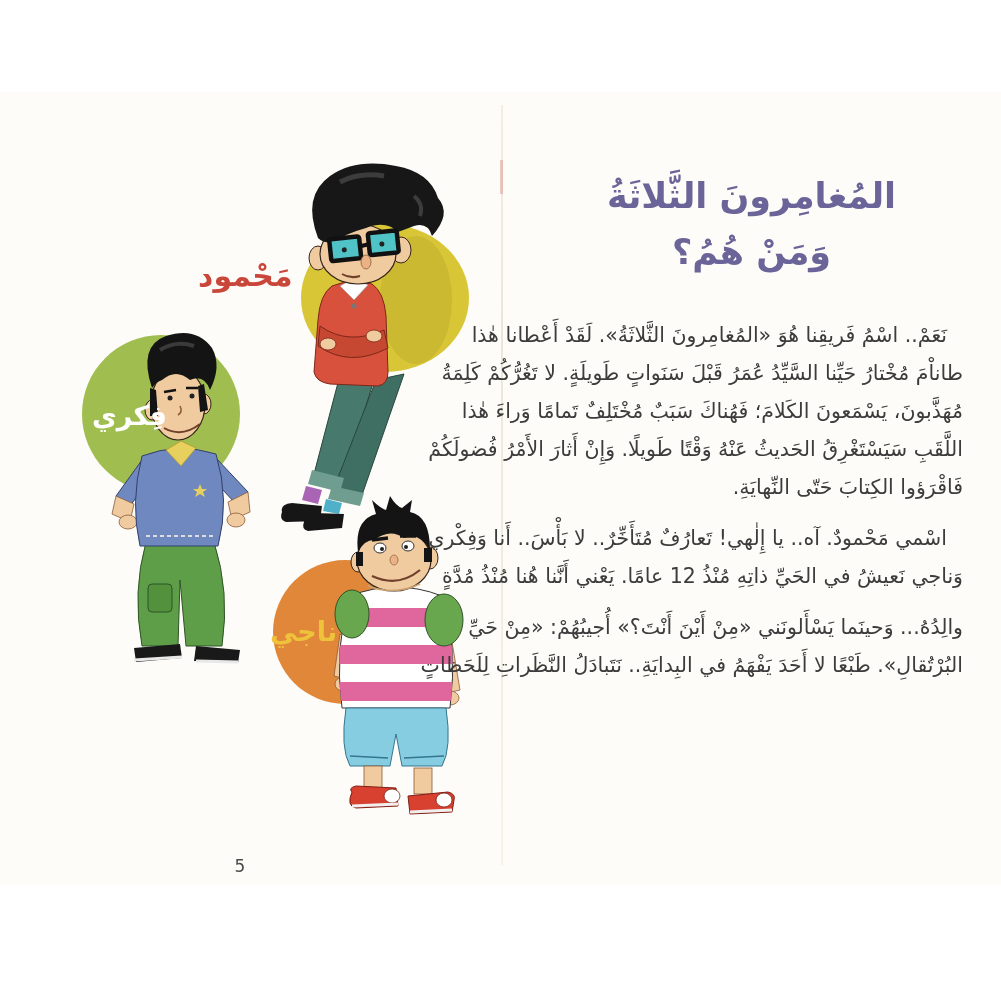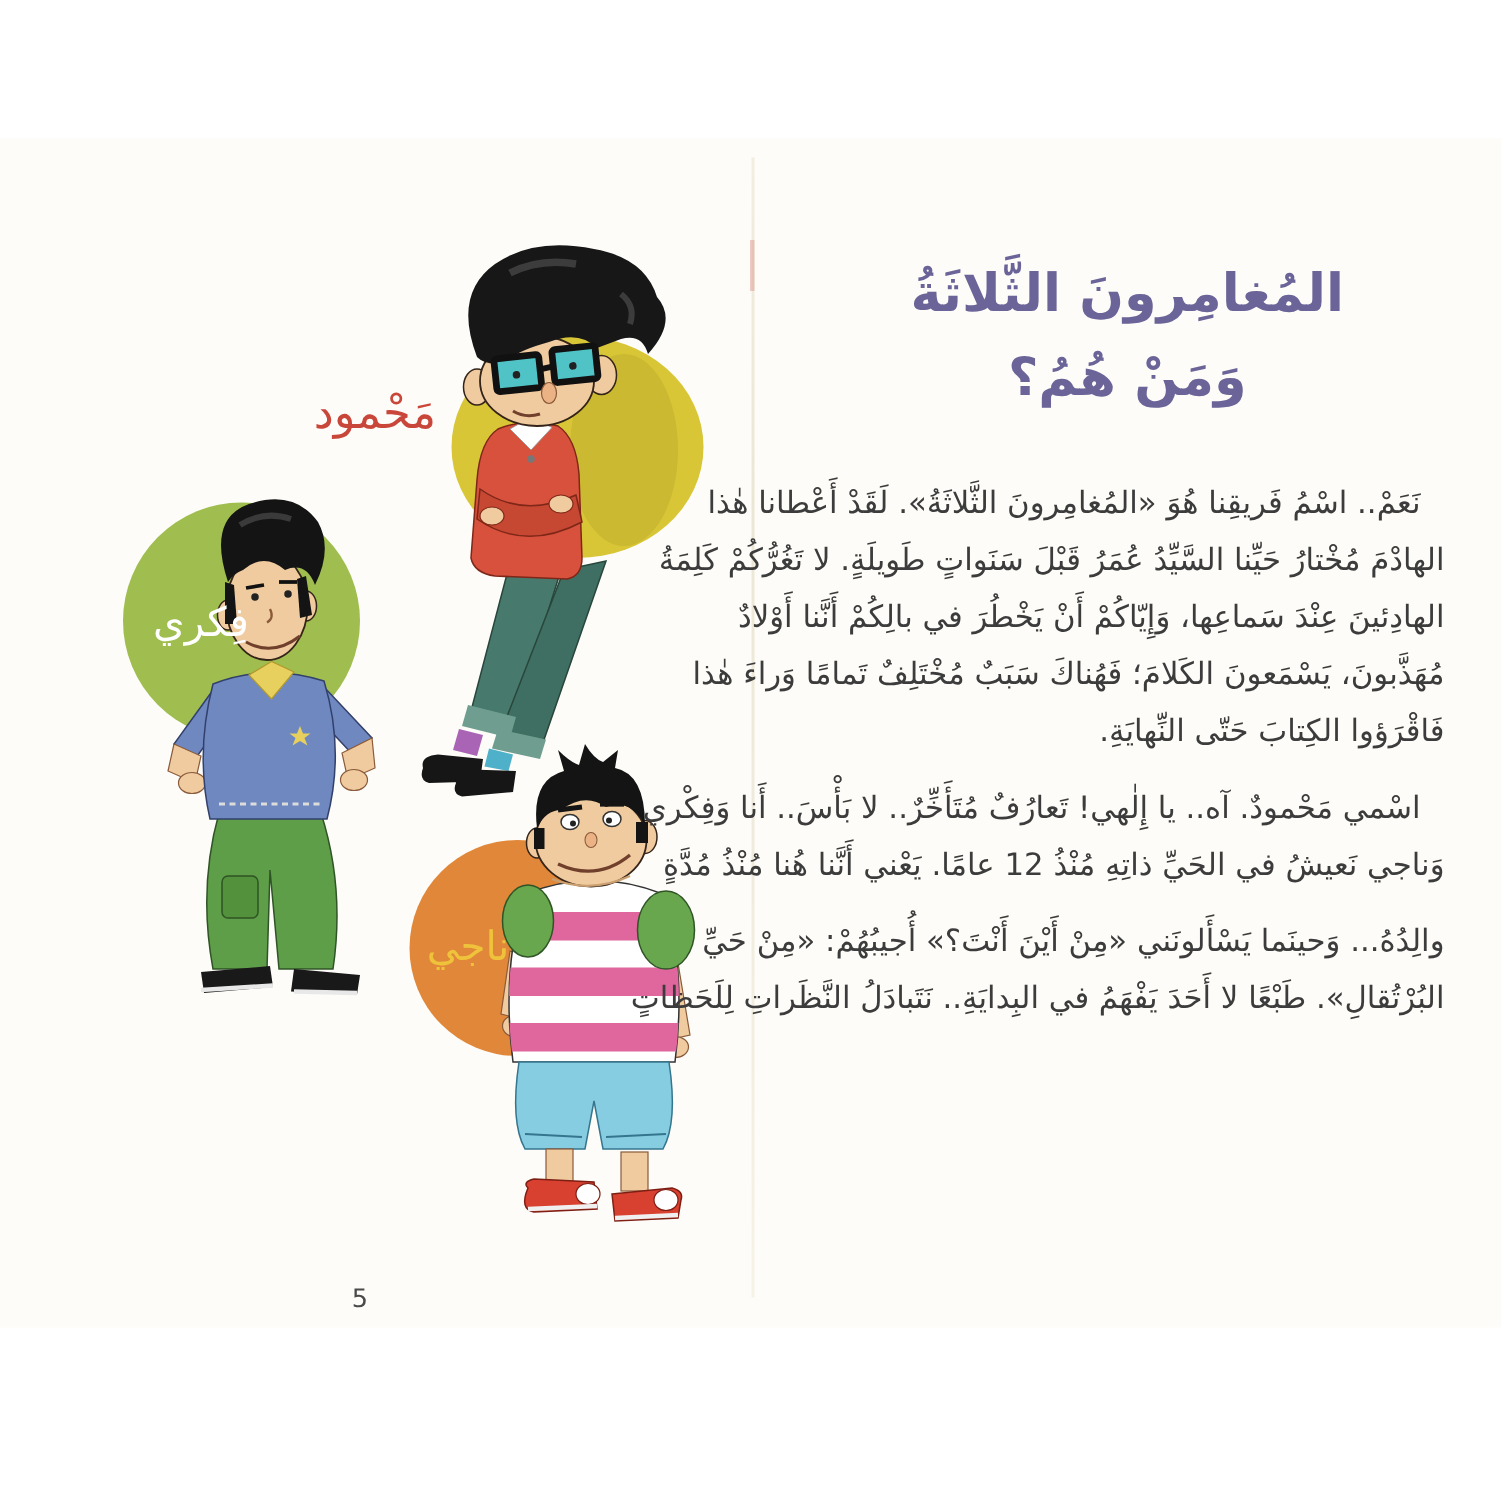--- a/index.html
+++ b/index.html
@@ -10,21 +10,21 @@
   }
   .page-bg{position:absolute;top:92px;height:793px;background:#fdfcf8;}
   .page-bg.left{left:0;width:502px;}
   .page-bg.right{left:502px;width:499px;}
   .gutter{position:absolute;left:501px;top:105px;width:2px;height:760px;
     background:linear-gradient(#efe9d8 0%,#e6dfc9 30%,#f3efe2 100%);opacity:.75;}
   .gutter-tick{position:absolute;left:500px;top:160px;width:3px;height:34px;background:#d98f85;opacity:.45;}
 
   
   .illustration{position:absolute;left:0;top:0;width:502px;height:1000px;}
-  .char-label{position:absolute;font-weight:normal;text-align:center;direction:rtl;}
+  .char-label{position:absolute;font-weight:bold;text-align:left;direction:rtl;}
   .label-mahmoud{left:198px;top:258px;width:104px;font-size:30px;color:#c9473a;}
   .label-fikri{left:92px;top:400px;width:84px;font-size:27px;color:#ffffff;}
   .label-naji{left:270px;top:616px;width:84px;font-size:27px;color:#eec33b;}
   .page-num{position:absolute;font-size:17px;color:#4a4a4a;text-align:center;width:40px;}
   .page-num.left{left:220px;top:856px;}
 
   
   .right-page{position:absolute;left:502px;top:0;width:499px;height:900px;}
   .chapter-title{position:absolute;left:0;top:168px;width:100%;text-align:center;
     direction:rtl;color:#6b6498;font-weight:bold;font-size:35px;line-height:56px;}
@@ -195,23 +195,23 @@
   <div class="right-page">
 
     <div class="chapter-title">
       <div>المُغامِرونَ الثَّلاثَةُ</div>
       <div>وَمَنْ هُمُ؟</div>
     </div>
 
     <div class="body-text">
       <div class="para">
         <div class="bline first">نَعَمْ.. اسْمُ فَريقِنا هُوَ «المُغامِرونَ الثَّلاثَةُ». لَقَدْ أَعْطانا هٰذا</div>
-        <div class="bline">الهادْمَ مُخْتارُ حَيِّنا السَّيِّدُ عُمَرُ قَبْلَ سَنَواتٍ طَويلَةٍ. لا تَغُرُّكُمْ كَلِمَةُ</div>
-        <div class="bline">الهادِئينَ عِنْدَ سَماعِها، وَإِيّاكُمْ أَنْ يَخْطُرَ في بالِكُمْ أَنَّنا أَوْلادٌ</div>
+        <div class="bline">طاناْمَ مُخْتارُ حَيِّنا السَّيِّدُ عُمَرُ قَبْلَ سَنَواتٍ طَويلَةٍ. لا تَغُرُّكُمْ كَلِمَةُ</div>
         <div class="bline">مُهَذَّبونَ، يَسْمَعونَ الكَلامَ؛ فَهُناكَ سَبَبٌ مُخْتَلِفٌ تَمامًا وَراءَ هٰذا</div>
+        <div class="bline">اللَّقَبِ سَيَسْتَغْرِقُ الحَديثُ عَنْهُ وَقْتًا طَويلًا. وَإِنْ أَثارَ الأَمْرُ فُضولَكُمْ</div>
         <div class="bline last">فَاقْرَؤوا الكِتابَ حَتّى النِّهايَةِ.</div>
       </div>
       <div class="para">
         <div class="bline first">اسْمي مَحْمودٌ. آه.. يا إِلٰهي! تَعارُفٌ مُتَأَخِّرٌ.. لا بَأْسَ.. أَنا وَفِكْري</div>
         <div class="bline">وَناجي نَعيشُ في الحَيِّ ذاتِهِ مُنْذُ 12 عامًا. يَعْني أَنَّنا هُنا مُنْذُ مُدَّةٍ</div>
       </div>
       <div class="para">
         <div class="bline">والِدُهُ... وَحينَما يَسْأَلونَني «مِنْ أَيْنَ أَنْتَ؟» أُجيبُهُمْ: «مِنْ حَيِّ</div>
         <div class="bline">البُرْتُقالِ». طَبْعًا لا أَحَدَ يَفْهَمُ في البِدايَةِ.. نَتَبادَلُ النَّظَراتِ لِلَحَظاتٍ</div>
       </div>

